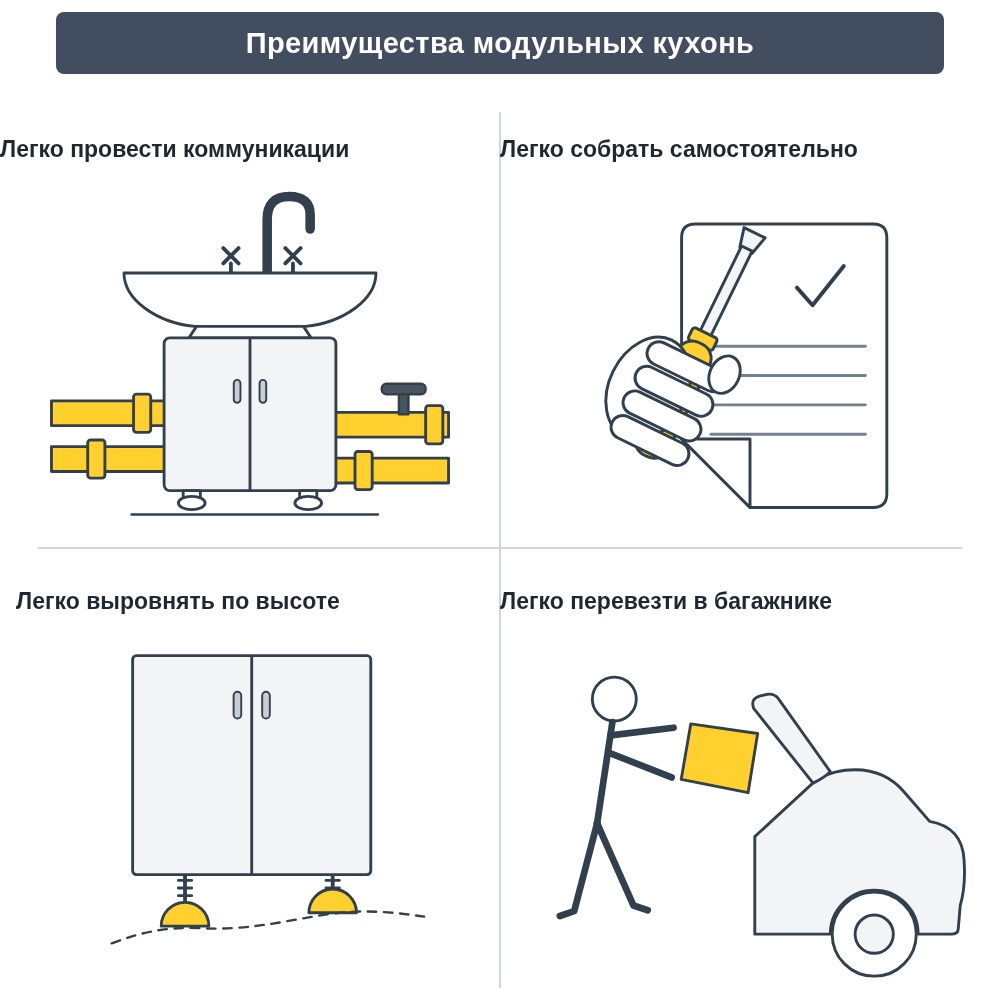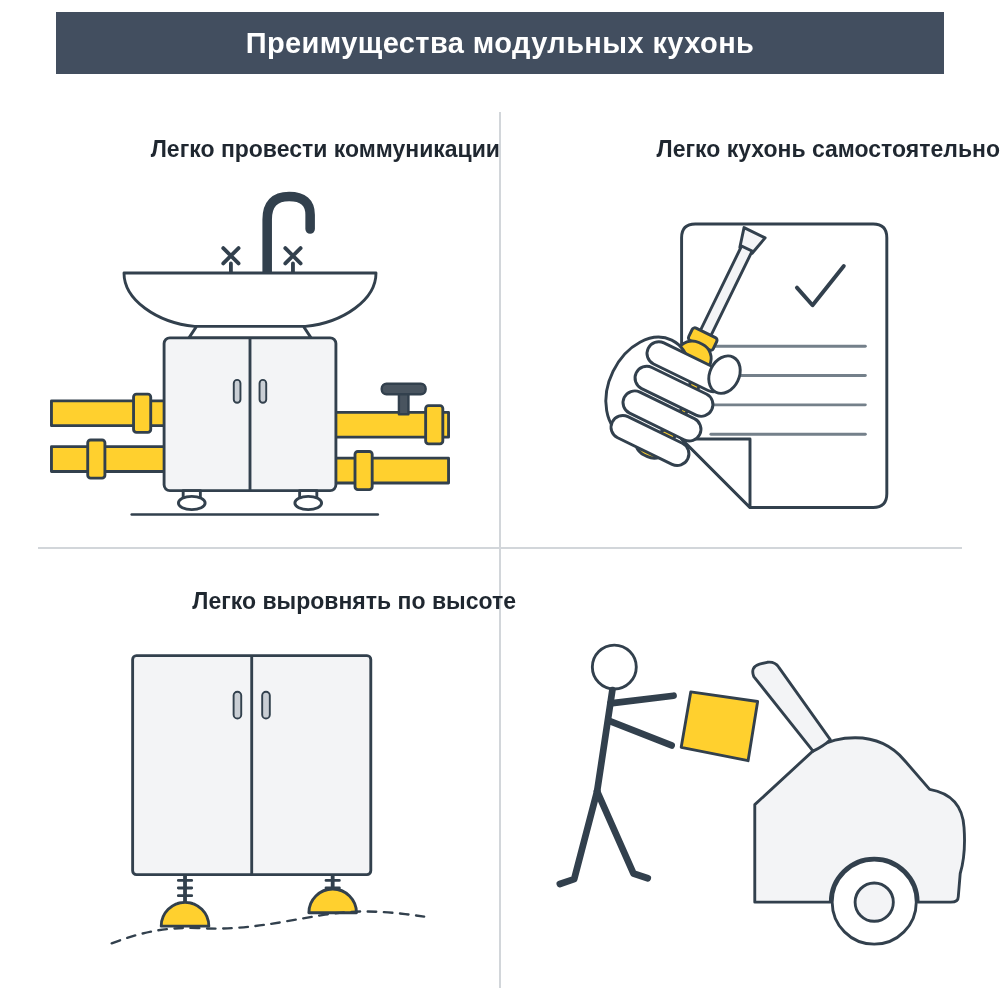--- a/index.html
+++ b/index.html
@@ -14,30 +14,30 @@
   html,body{width:1000px;height:1000px;}
   body{
     font-family:"Liberation Sans",sans-serif;
     background:#fff;
     position:relative;
     overflow:hidden;
   }
   .banner{
     position:absolute;left:56px;top:12px;width:888px;height:62px;
     background:var(--header-bg);
-    display:flex;align-items:center;justify-content:center;
+    display:flex;align-items:center;justify-content:center;border-radius:8px;
   }
   .banner h1{
     color:#ffffff;font-size:29px;font-weight:bold;letter-spacing:.4px;
   }
   .divider-v{position:absolute;left:499px;top:112px;width:2px;height:876px;background:var(--divider);}
   .divider-h{position:absolute;left:38px;top:547px;width:924px;height:2px;background:var(--divider);}
   .quadrant{
     position:absolute;width:500px;height:448px;
-    display:flex;flex-direction:column;align-items:flex-end;
+    display:flex;flex-direction:column;align-items:flex-start;
   }
   .q1{left:0;top:100px;}
   .q2{left:500px;top:100px;}
   .q3{left:16px;top:552px;}
   .q4{left:500px;top:552px;}
   .caption{
     font-size:23px;font-weight:bold;color:var(--text);
     margin-top:36px;white-space:nowrap;
   }
   .illus{flex:1;width:100%;display:flex;align-items:center;justify-content:center;}
@@ -106,21 +106,21 @@
         <ellipse cx="159" cy="429" rx="14" ry="7"></ellipse>
         <rect x="272" y="416" width="18" height="10"></rect>
         <ellipse cx="281" cy="429" rx="14" ry="7"></ellipse>
       </g>
       <line x1="96" y1="441" x2="354" y2="441" stroke="var(--outline)" stroke-width="2.5" stroke-linecap="round"></line>
     </svg>
   </div>
 </section>
 
 <section class="quadrant q2">
-  <h2 class="caption">Легко кухонь самостоятельно</h2>
+  <h2 class="caption">Легко собрать самостоятельно</h2>
   <div class="illus">
     <svg width="430" height="352" viewBox="0 0 440 360">
 
       <g>
         <path class="wf" d="M164,45 H346 Q360,45 360,59 V321 Q360,335 346,335 H220 L150,265 V59 Q150,45 164,45 Z"></path>
         <path class="wf" d="M150,265 L220,265 L220,335 Z"></path>
         <path class="st4" d="M268,110 l16,18 l32,-40"></path>
         <g>
           <line class="gl" x1="175" y1="170" x2="338" y2="170"></line>
           <line class="gl" x1="175" y1="200" x2="338" y2="200"></line>
@@ -166,20 +166,21 @@
         <line x1="290" y1="260" x2="290" y2="280" stroke="var(--outline)" stroke-width="4"></line>
         <path class="st" d="M283,266 h14 M283,274 h14"></path>
         <path class="yf" d="M265,300 A25,25 0 0 1 315,300 Z"></path>
       </g>
       <path d="M58,332 C90,320 115,315 148,316 C198,319 232,310 282,302 C318,296 352,299 386,304" fill="none" stroke="var(--outline)" stroke-width="2.5" stroke-dasharray="9 8" stroke-linecap="round"></path>
     </svg>
   </div>
 </section>
 
 <section class="quadrant q4">
+  <h2 class="caption">Легко перевезти в багажнике</h2>
   <div class="illus">
     <svg width="440" height="344" viewBox="0 0 460 360">
 
       <g>
         <path class="lf" d="M235,312 L235,210 L300,150 Q318,140 340,140 Q372,140 392,164 L418,194 Q452,200 454,234 Q456,262 450,282 L448,306 Q448,312 440,312 L406,312 A46,46 0 0 0 314,312 Z"></path>
         <path class="lf" d="M296,154 L234,76 Q230,66 240,63 L248,61 Q256,60 260,66 L314,142 Q308,148 296,154 Z"></path>
         <circle class="wf" cx="360" cy="312" r="44" stroke-width="3.5"></circle>
         <circle class="lf" cx="360" cy="312" r="20"></circle>
       </g>
 

